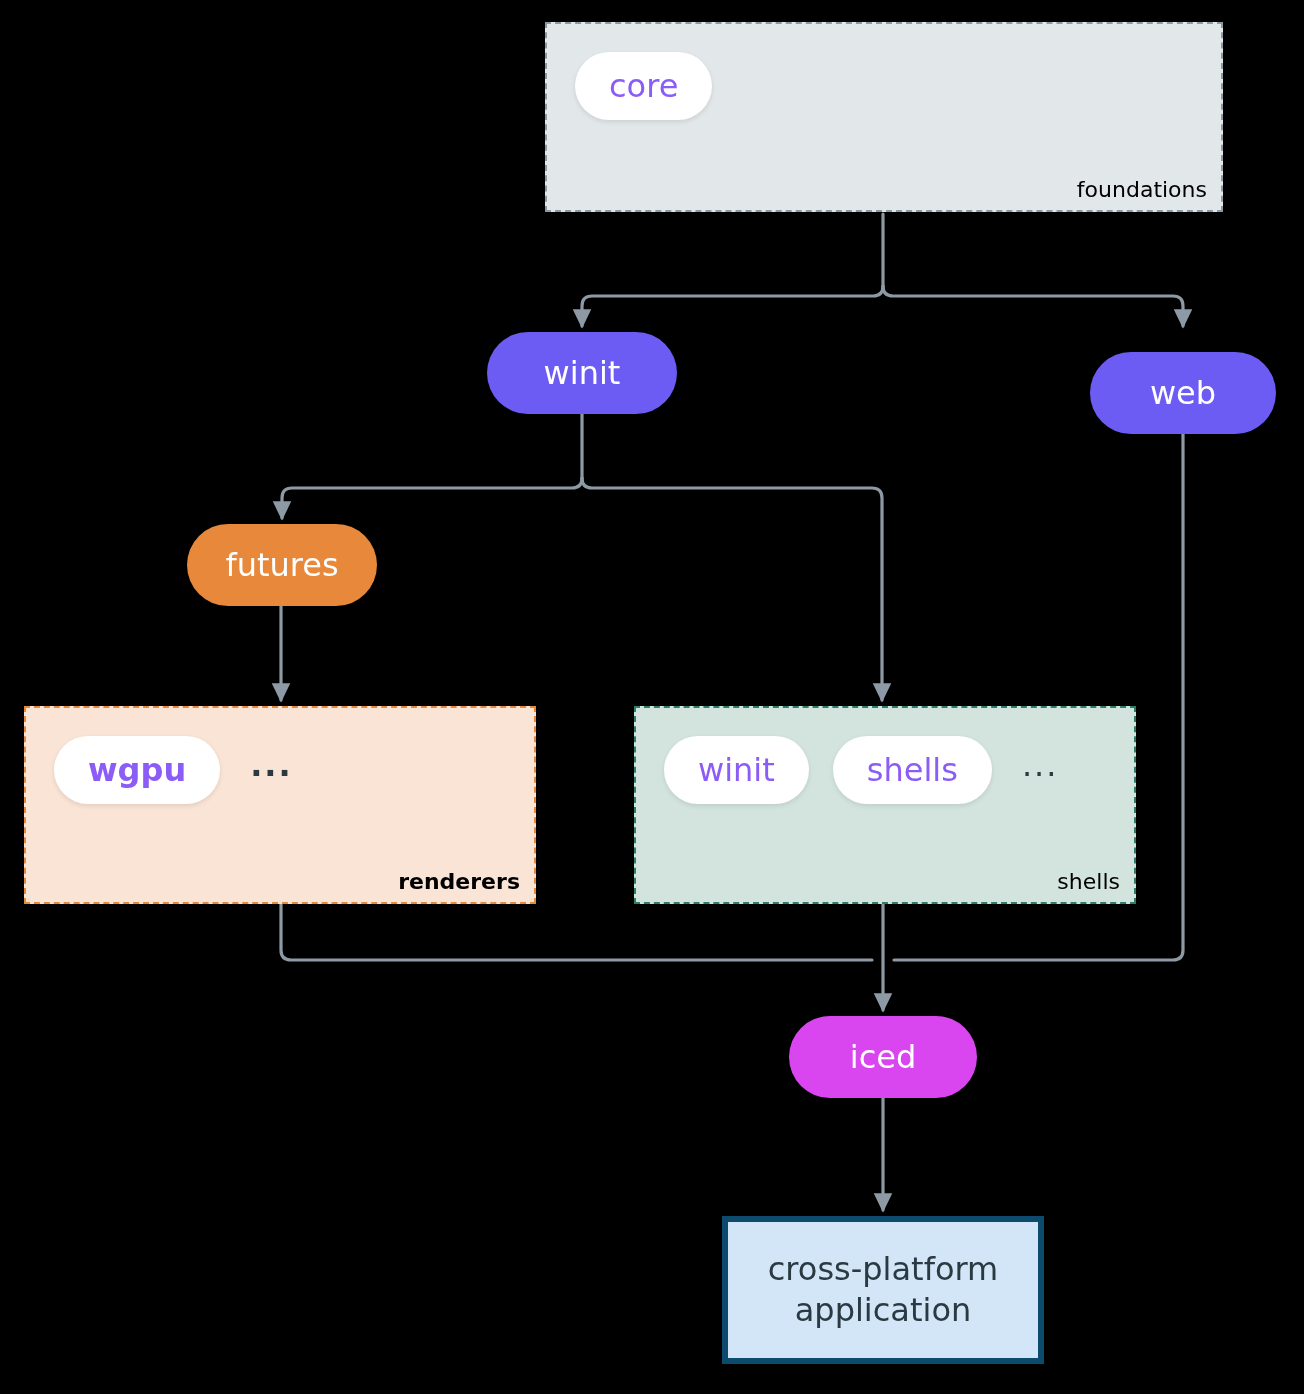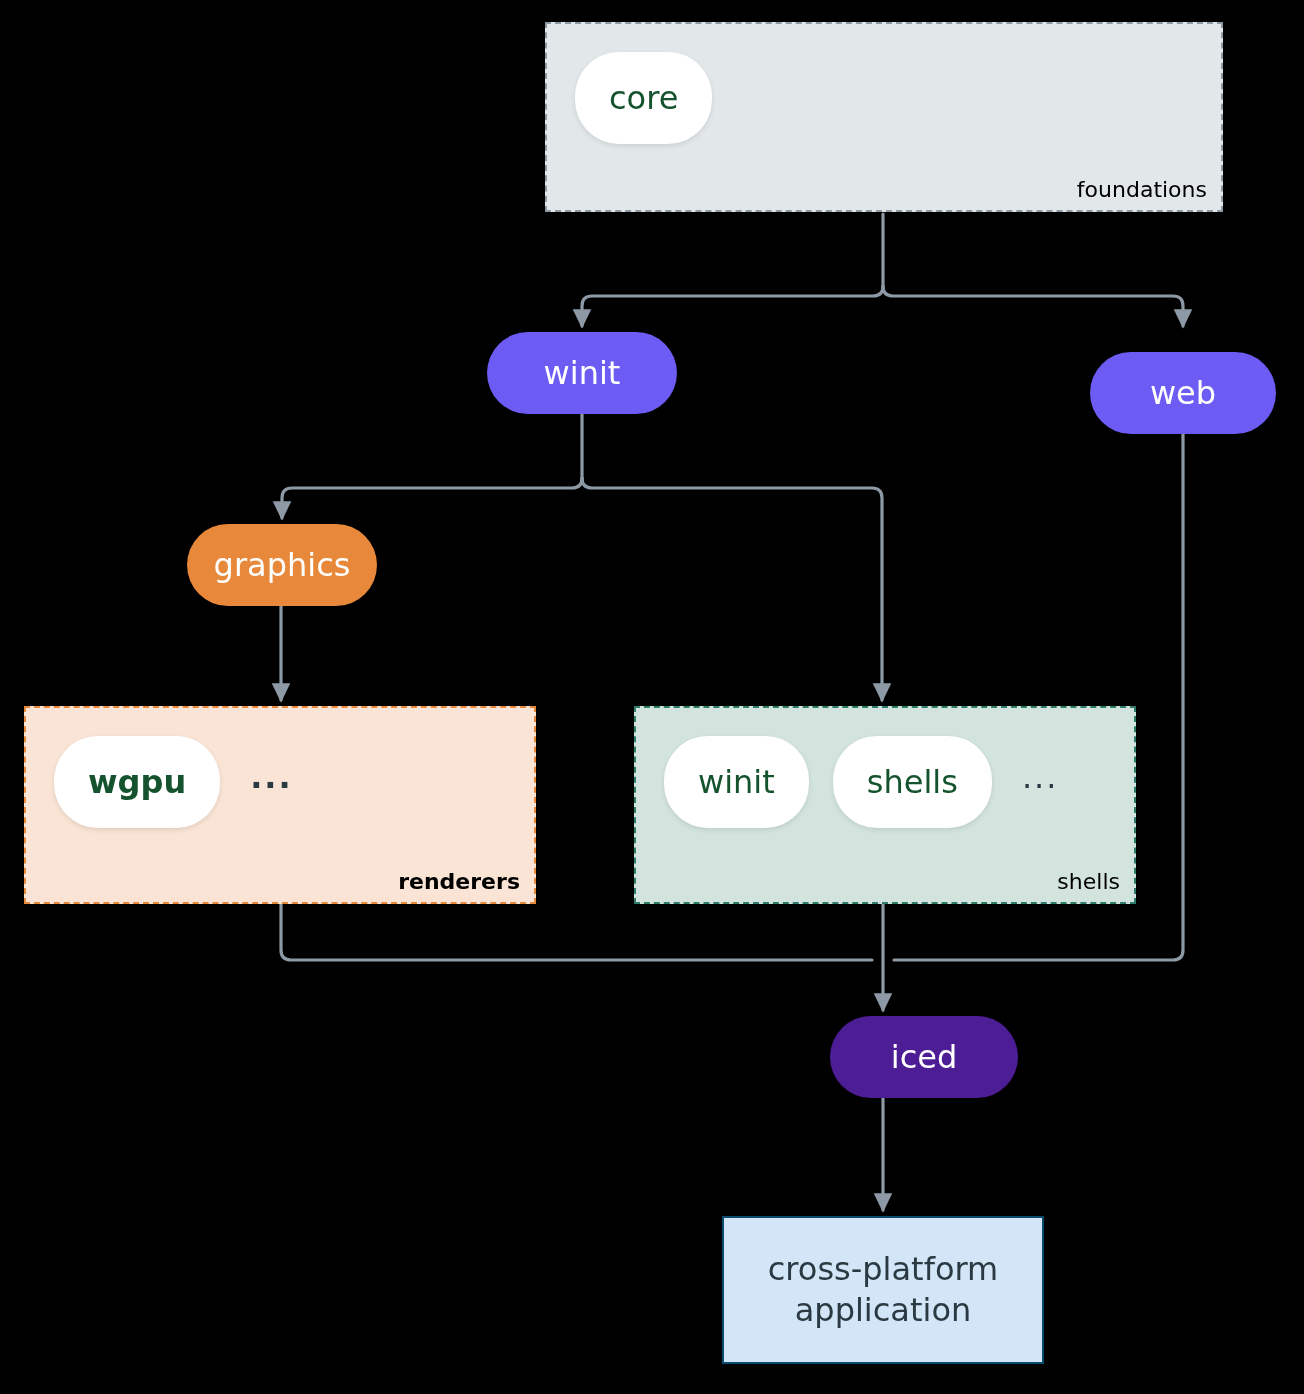--- a/index.html
+++ b/index.html
@@ -74,29 +74,29 @@
     top: 706px;
     width: 502px;
     height: 198px;
     background: #d3e4df;
     border-color: #2e7d6b;
   }
 
   
   .pill {
     box-sizing: border-box;
-    height: 92px;
+    height: 68px;
     border-radius: 44px;
     background: #ffffff;
     box-shadow: 0 2px 5px rgba(0,0,0,0.10);
     display: flex;
     align-items: center;
     justify-content: center;
     font-size: 32px;
-    color: #14532d;
+    color: #8b5cf6;
     padding: 8px 34px;
     min-width: 120px;
   }
   .ellipsis {
     font-size: 32px;
     color: #2b3a42;
     letter-spacing: 2px;
     padding-left: 6px;
     line-height: 1;
     margin-top: -10px;
@@ -131,38 +131,38 @@
   }
   #node-graphics {
     left: 187px;
     top: 524px;
     width: 190px;
     height: 82px;
     border-radius: 41px;
     background: #e8883a;
   }
   #node-iced {
-    left: 830px;
+    left: 789px;
     top: 1016px;
     width: 188px;
     height: 82px;
     border-radius: 41px;
-    background: #4c1d95;
+    background: #d946ef;
   }
 
   
   #node-application {
     position: absolute;
     left: 722px;
     top: 1216px;
     width: 322px;
     height: 148px;
     box-sizing: border-box;
     background: #d3e6f7;
-    border: 2px solid #0c4a6e;
+    border: 6px solid #0c4a6e;
     display: flex;
     flex-direction: column;
     align-items: center;
     justify-content: center;
     font-size: 32px;
     color: #2b3a42;
     line-height: 1.28;
     text-align: right;
   }
 </style>
@@ -224,21 +224,21 @@
       <div class="pill">shells</div>
       <div class="ellipsis">...</div>
     </div>
     <div class="cluster-label">shells</div>
   </div>
 
   <div class="node" id="node-native">winit</div>
 
   <div class="node" id="node-web">web</div>
 
-  <div class="node" id="node-graphics">graphics</div>
+  <div class="node" id="node-graphics">futures</div>
 
   <div class="node" id="node-iced">iced</div>
 
   <div id="node-application">
     <span>cross-platform</span>
     <span>application</span>
   </div>
 
 </div>
 

